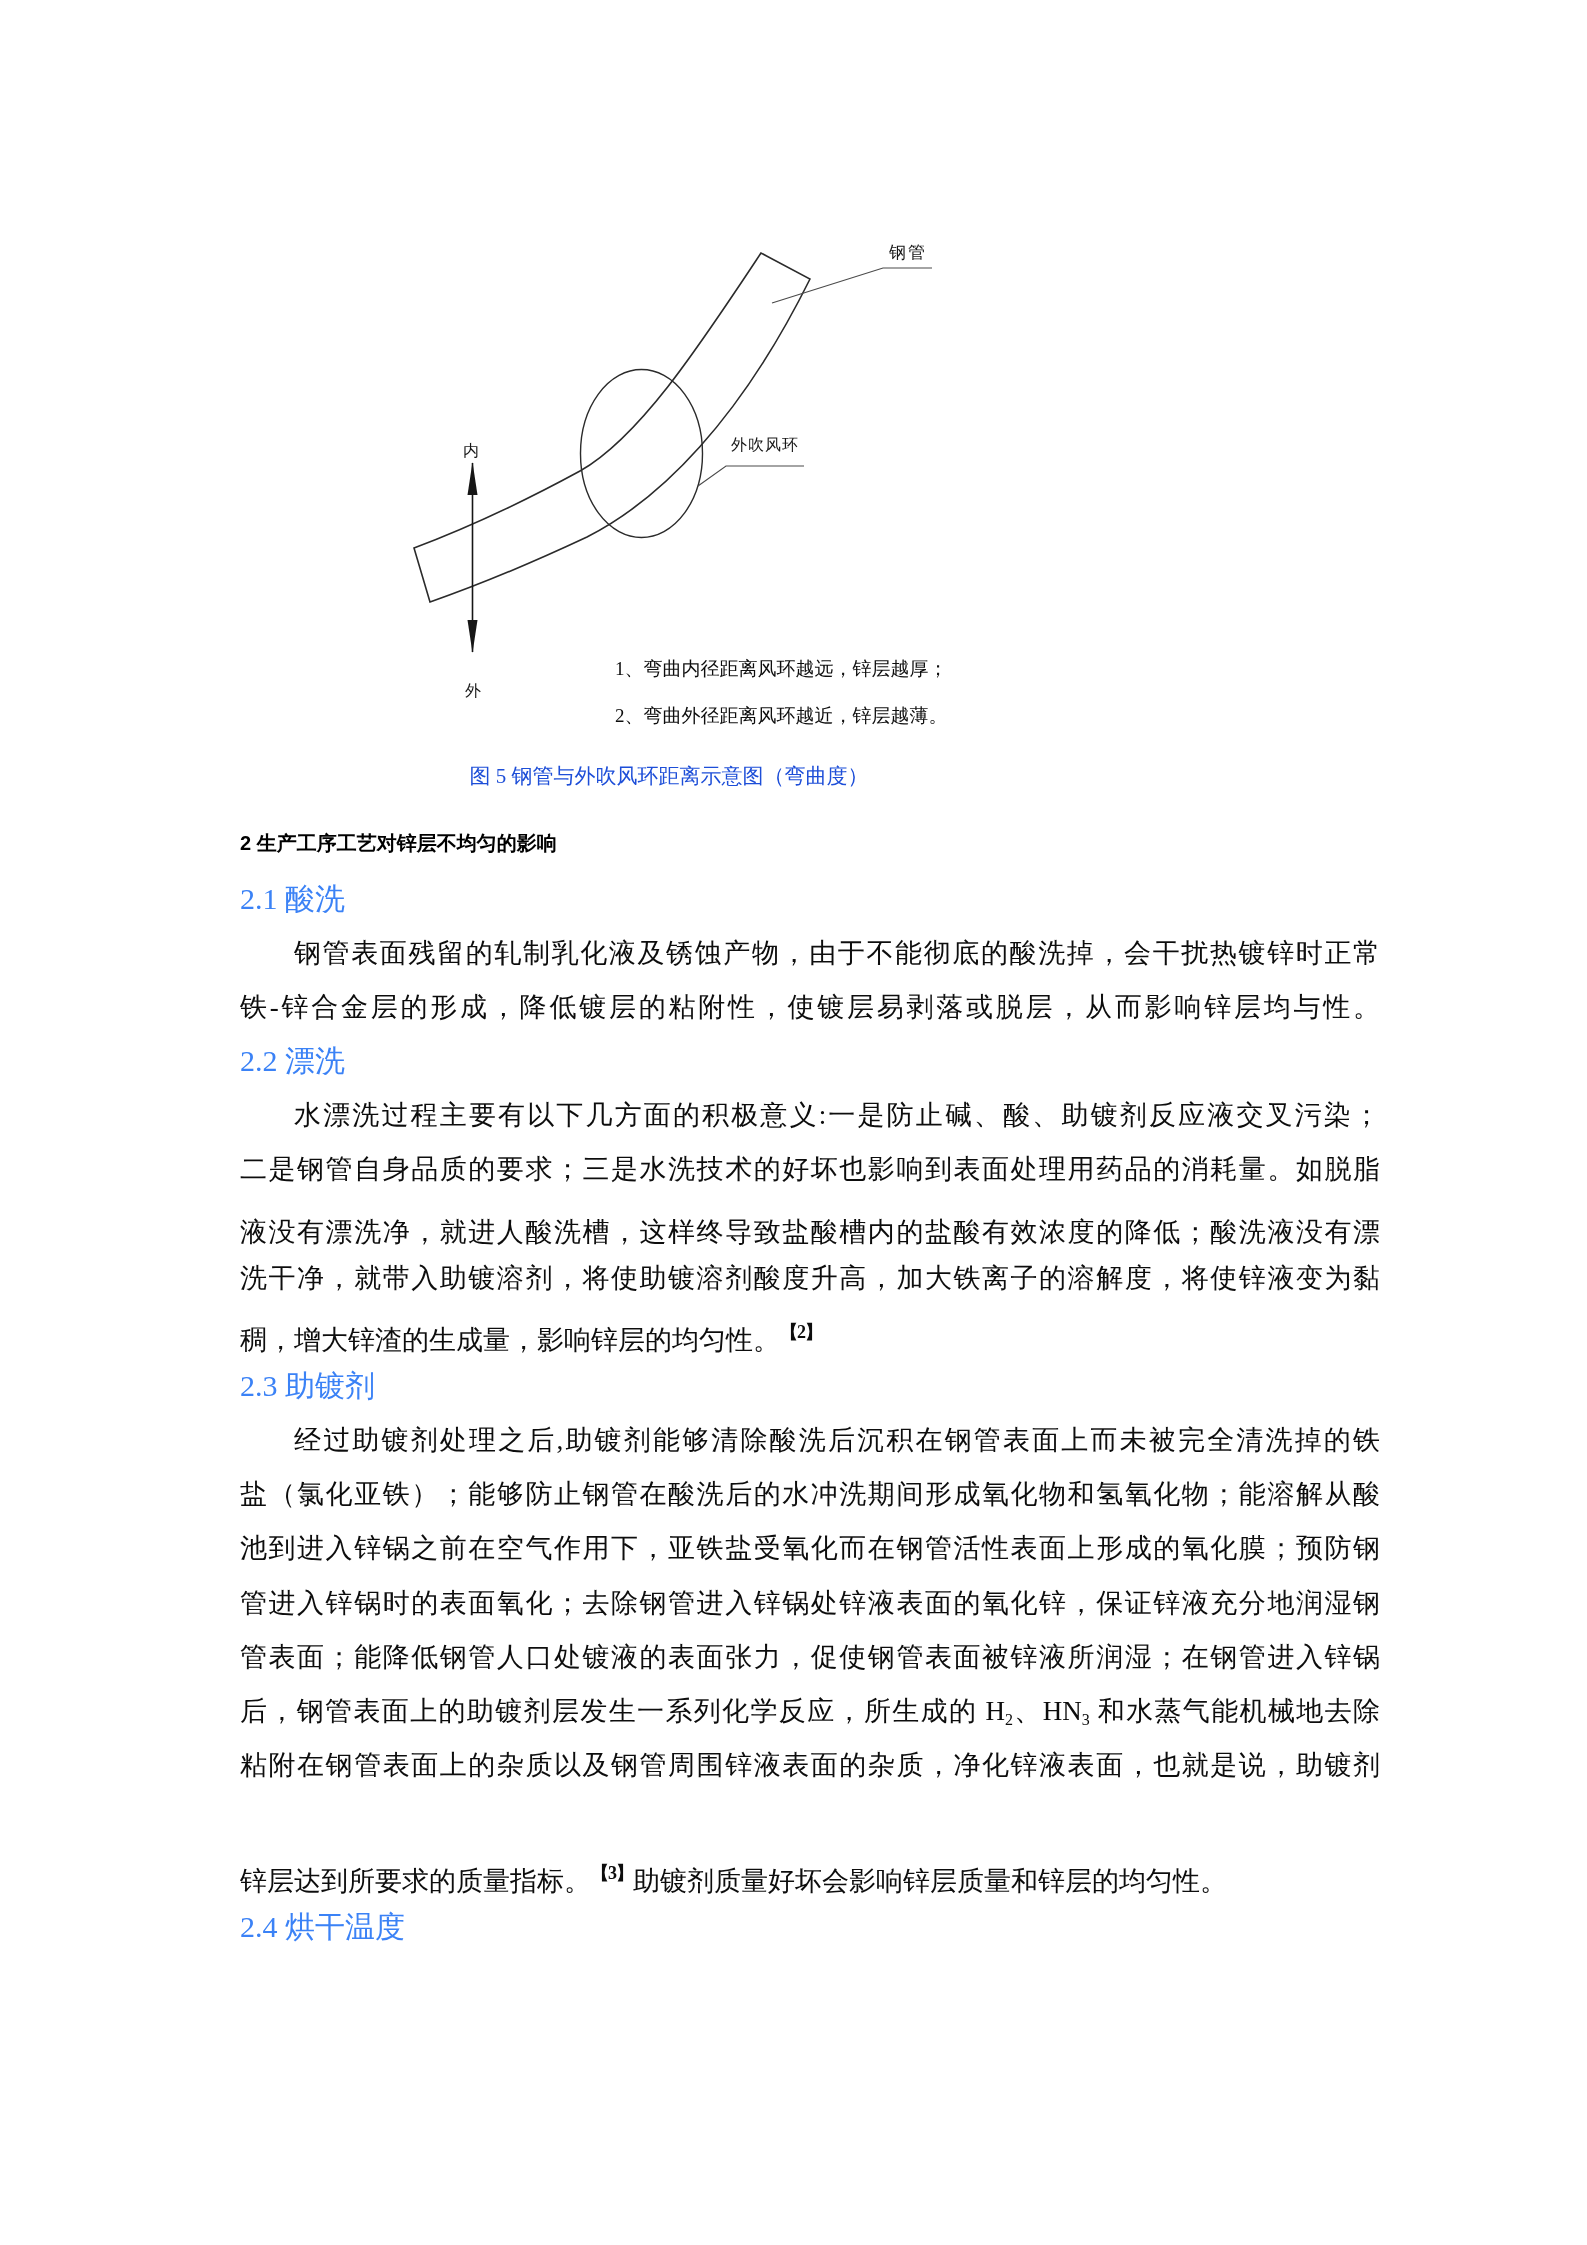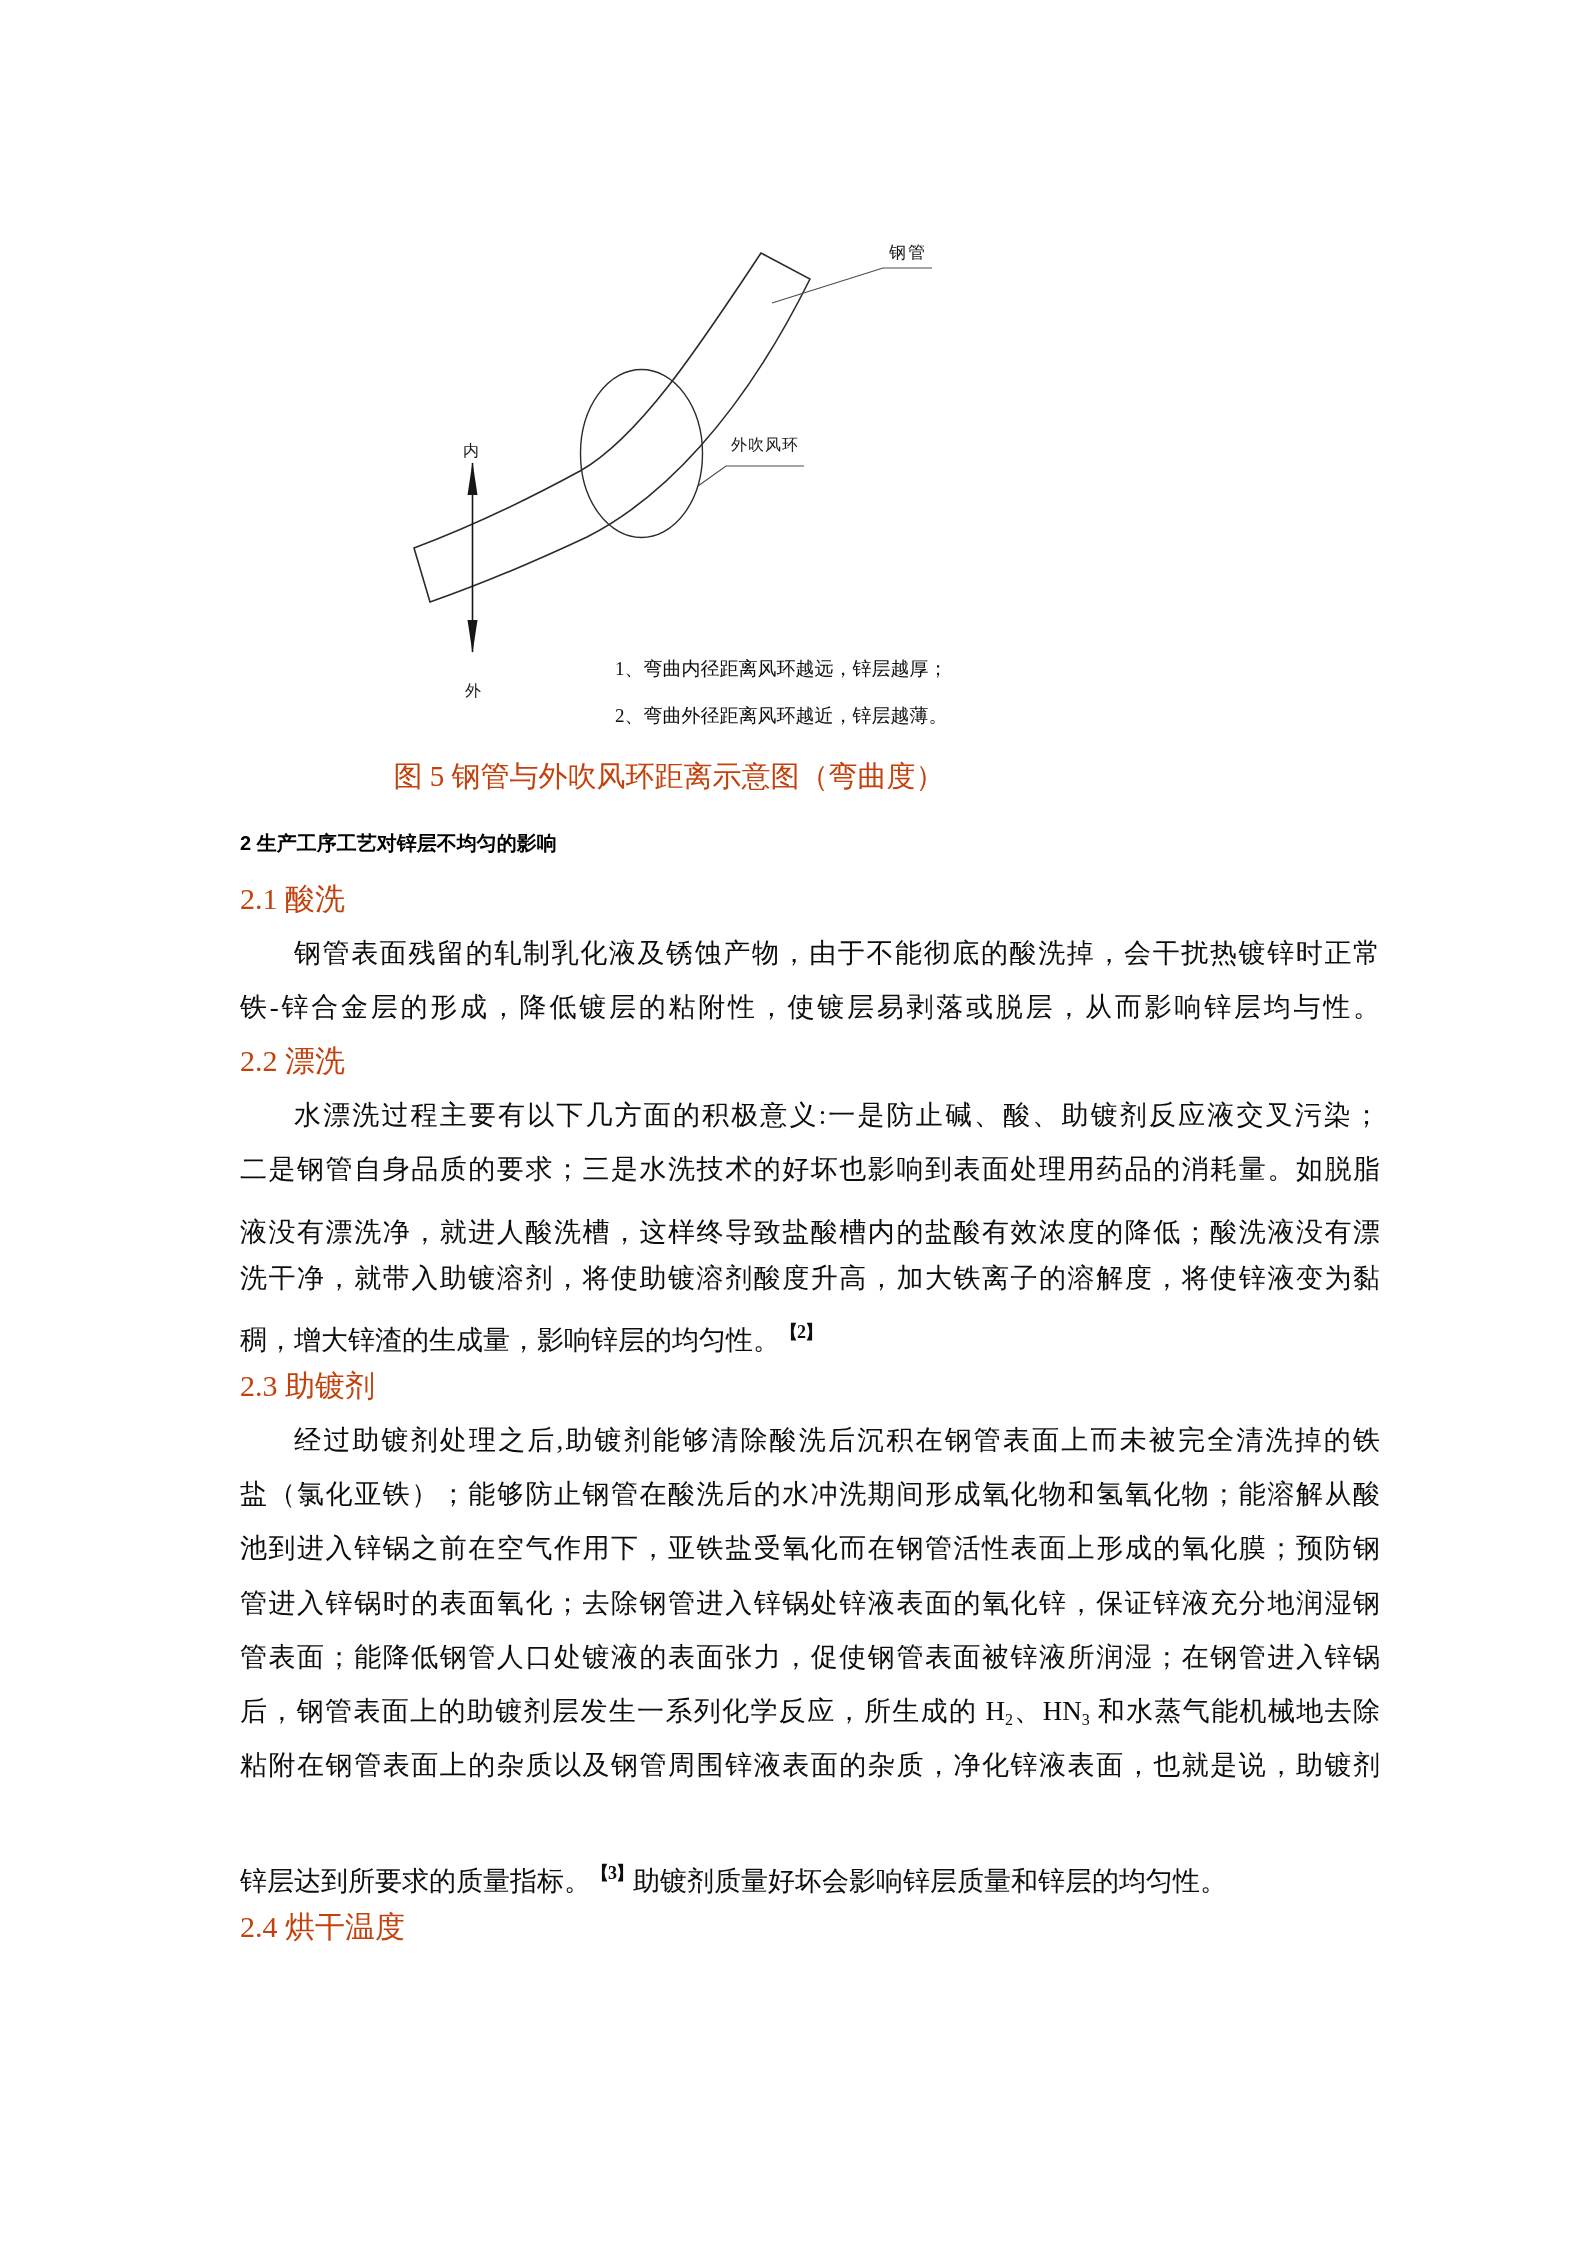--- a/index.html
+++ b/index.html
@@ -26,32 +26,32 @@
   .lbl-outer{left:465px;top:681px;font-size:16px;}
   
   .fig-note{
     position:absolute;left:615px;
     font-size:19px;line-height:36px;color:#0d0d0d;white-space:nowrap;
   }
   .note-1{top:651px;}
   .note-2{top:698px;}
   .fig-caption{
     position:absolute;left:0;top:758px;width:1338px;
-    text-align:center;font-size:29px;line-height:36px;color:#c2410c;
+    text-align:center;font-size:21px;line-height:36px;color:#1d4ed8;
   }
   
   .heading{
     position:absolute;left:240px;top:824px;width:1140px;
     font-family:"Liberation Sans","DejaVu Sans",sans-serif;
     font-weight:700;font-size:20px;line-height:38px;color:#000;
     white-space:nowrap;
   }
   .sec{
     position:absolute;left:240px;width:1140px;
-    font-size:30px;line-height:38px;color:#c2410c;white-space:nowrap;
+    font-size:30px;line-height:38px;color:#3b82f6;white-space:nowrap;
   }
   .bl{
     position:absolute;left:240px;width:1140px;
     font-size:27px;line-height:38px;color:#0d0d0d;
   }
   .just{text-align:justify;text-align-last:justify;}
   .ind{padding-left:54px;width:1086px;}
   .cite{
     font-weight:700;font-size:18px;vertical-align:11px;
     letter-spacing:-1px;

